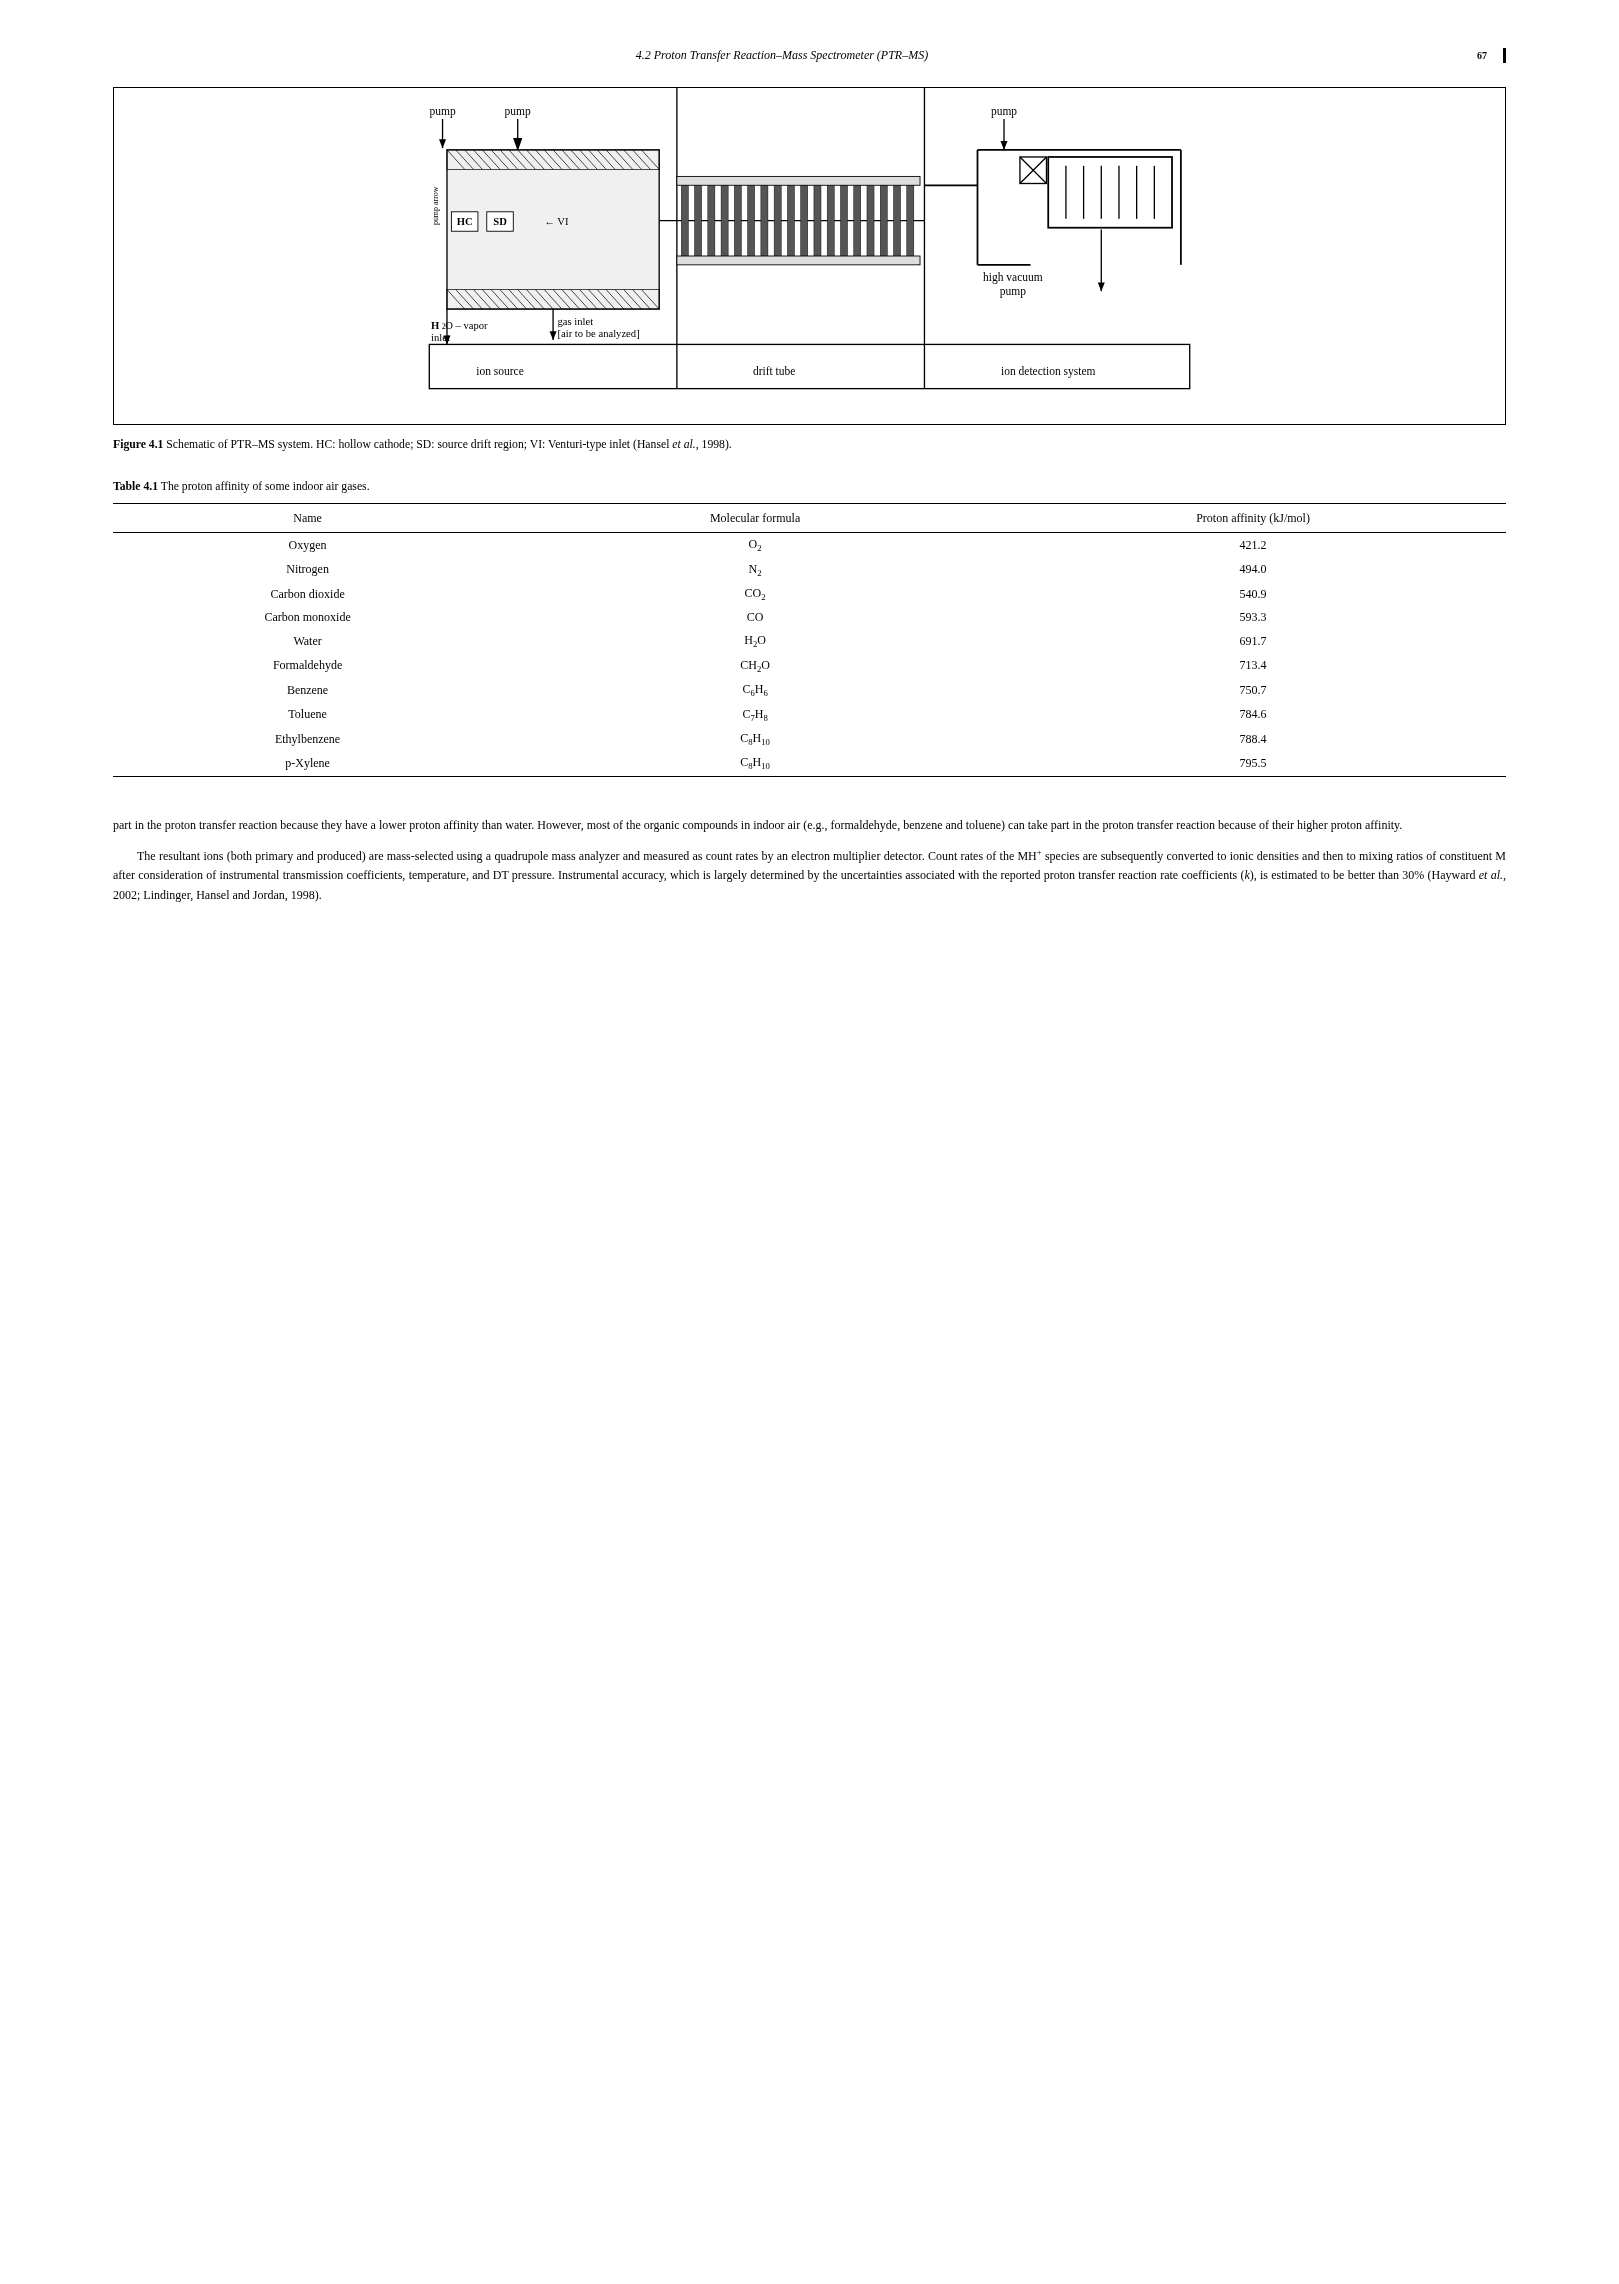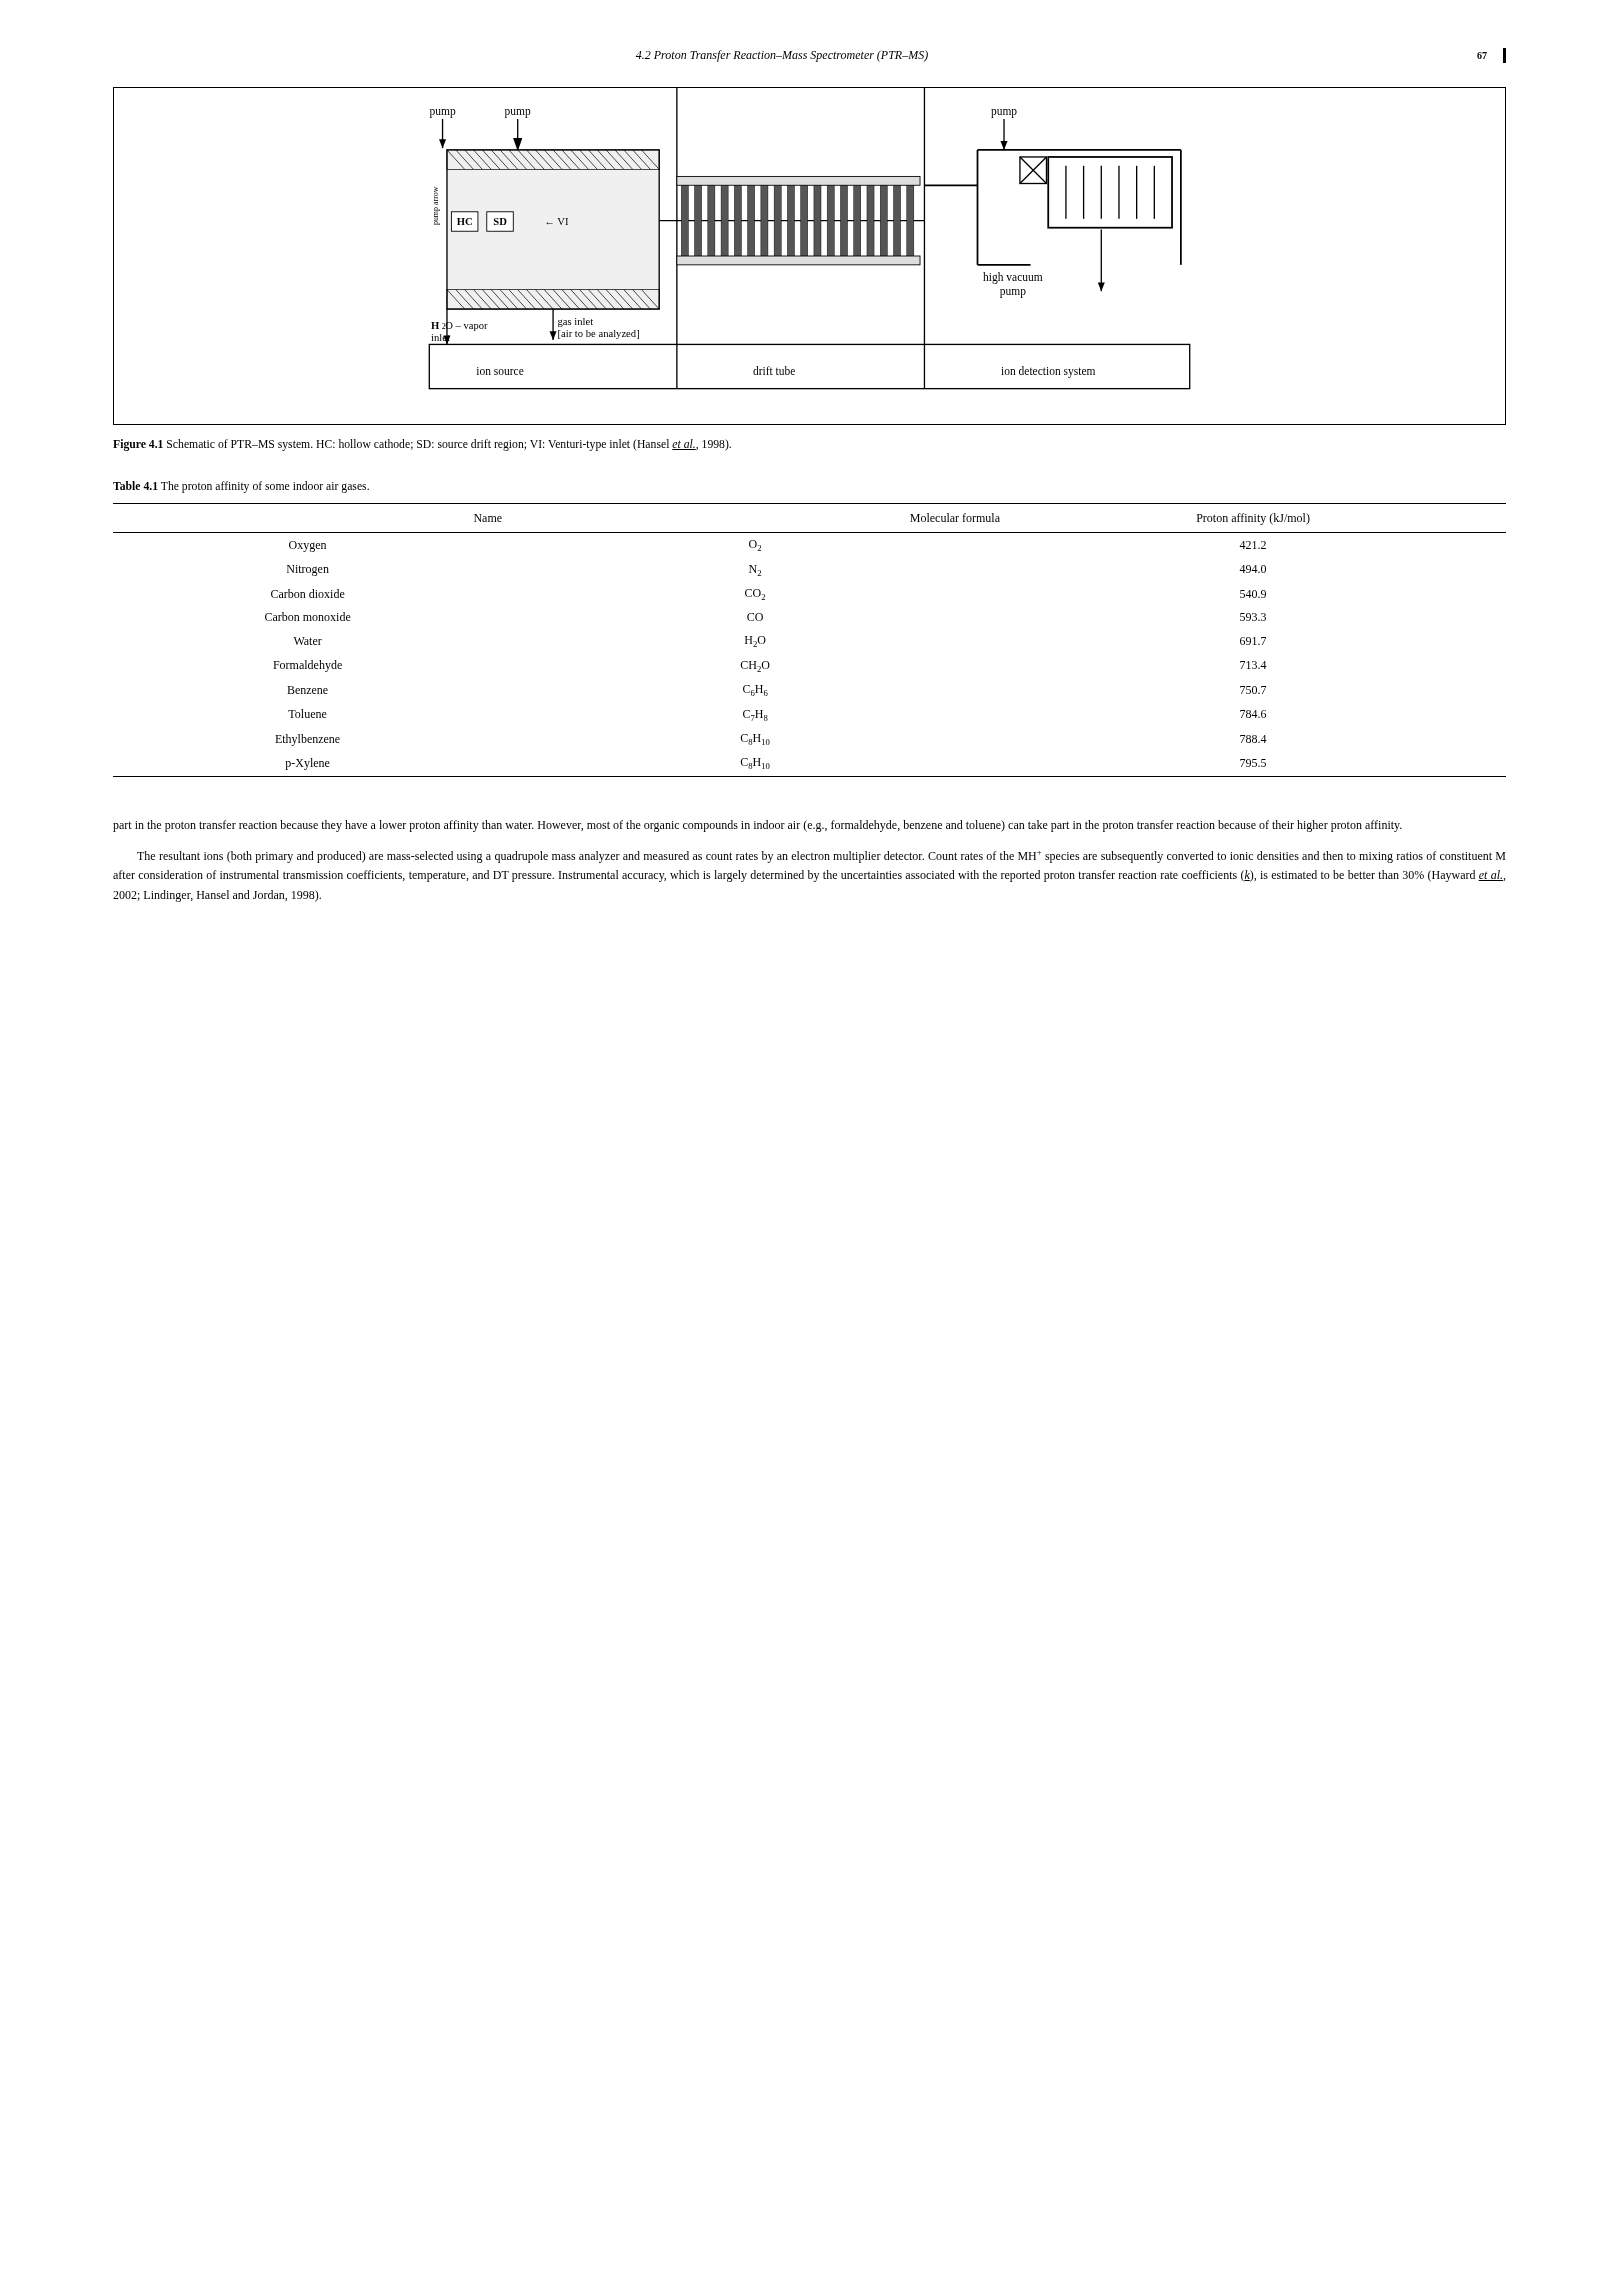--- a/index.html
+++ b/index.html
@@ -81,21 +81,21 @@
       border-collapse: collapse;
       font-size: 12px;
     }
     .data-table thead tr {
       border-top: 1.6px solid #000;
       border-bottom: 1.2px solid #000;
     }
     .data-table thead th {
       padding: 6.4px 8px 6.4px 0;
       font-weight: normal;
-      text-align: right;
+      text-align: center;
       vertical-align: bottom;
     }
     .data-table thead th:last-child {
       text-align: center;
     }
     .data-table tbody tr:last-child {
       border-bottom: 1.6px solid #000;
     }
     .data-table tbody td {
       padding: 4px 8px 4px 0;
@@ -118,21 +118,21 @@
       line-height: 1.6;
       text-align: justify;
       margin-bottom: 14.5px;
     }
     .body-text p {
       margin-bottom: 11.3px;
     }
     .body-text p + p {
       text-indent: 2em;
     }
-    .italic { font-style: italic; text-decoration: underline; }
+    .italic { font-style: italic; }
   </style>
 </head>
 <body>
 
 <div class="page-header">
   <span class="page-header-title">4.2  Proton Transfer Reaction–Mass Spectrometer (PTR–MS)</span>
   <span class="page-number">67</span>
 </div>
 
 <div class="figure-container">

